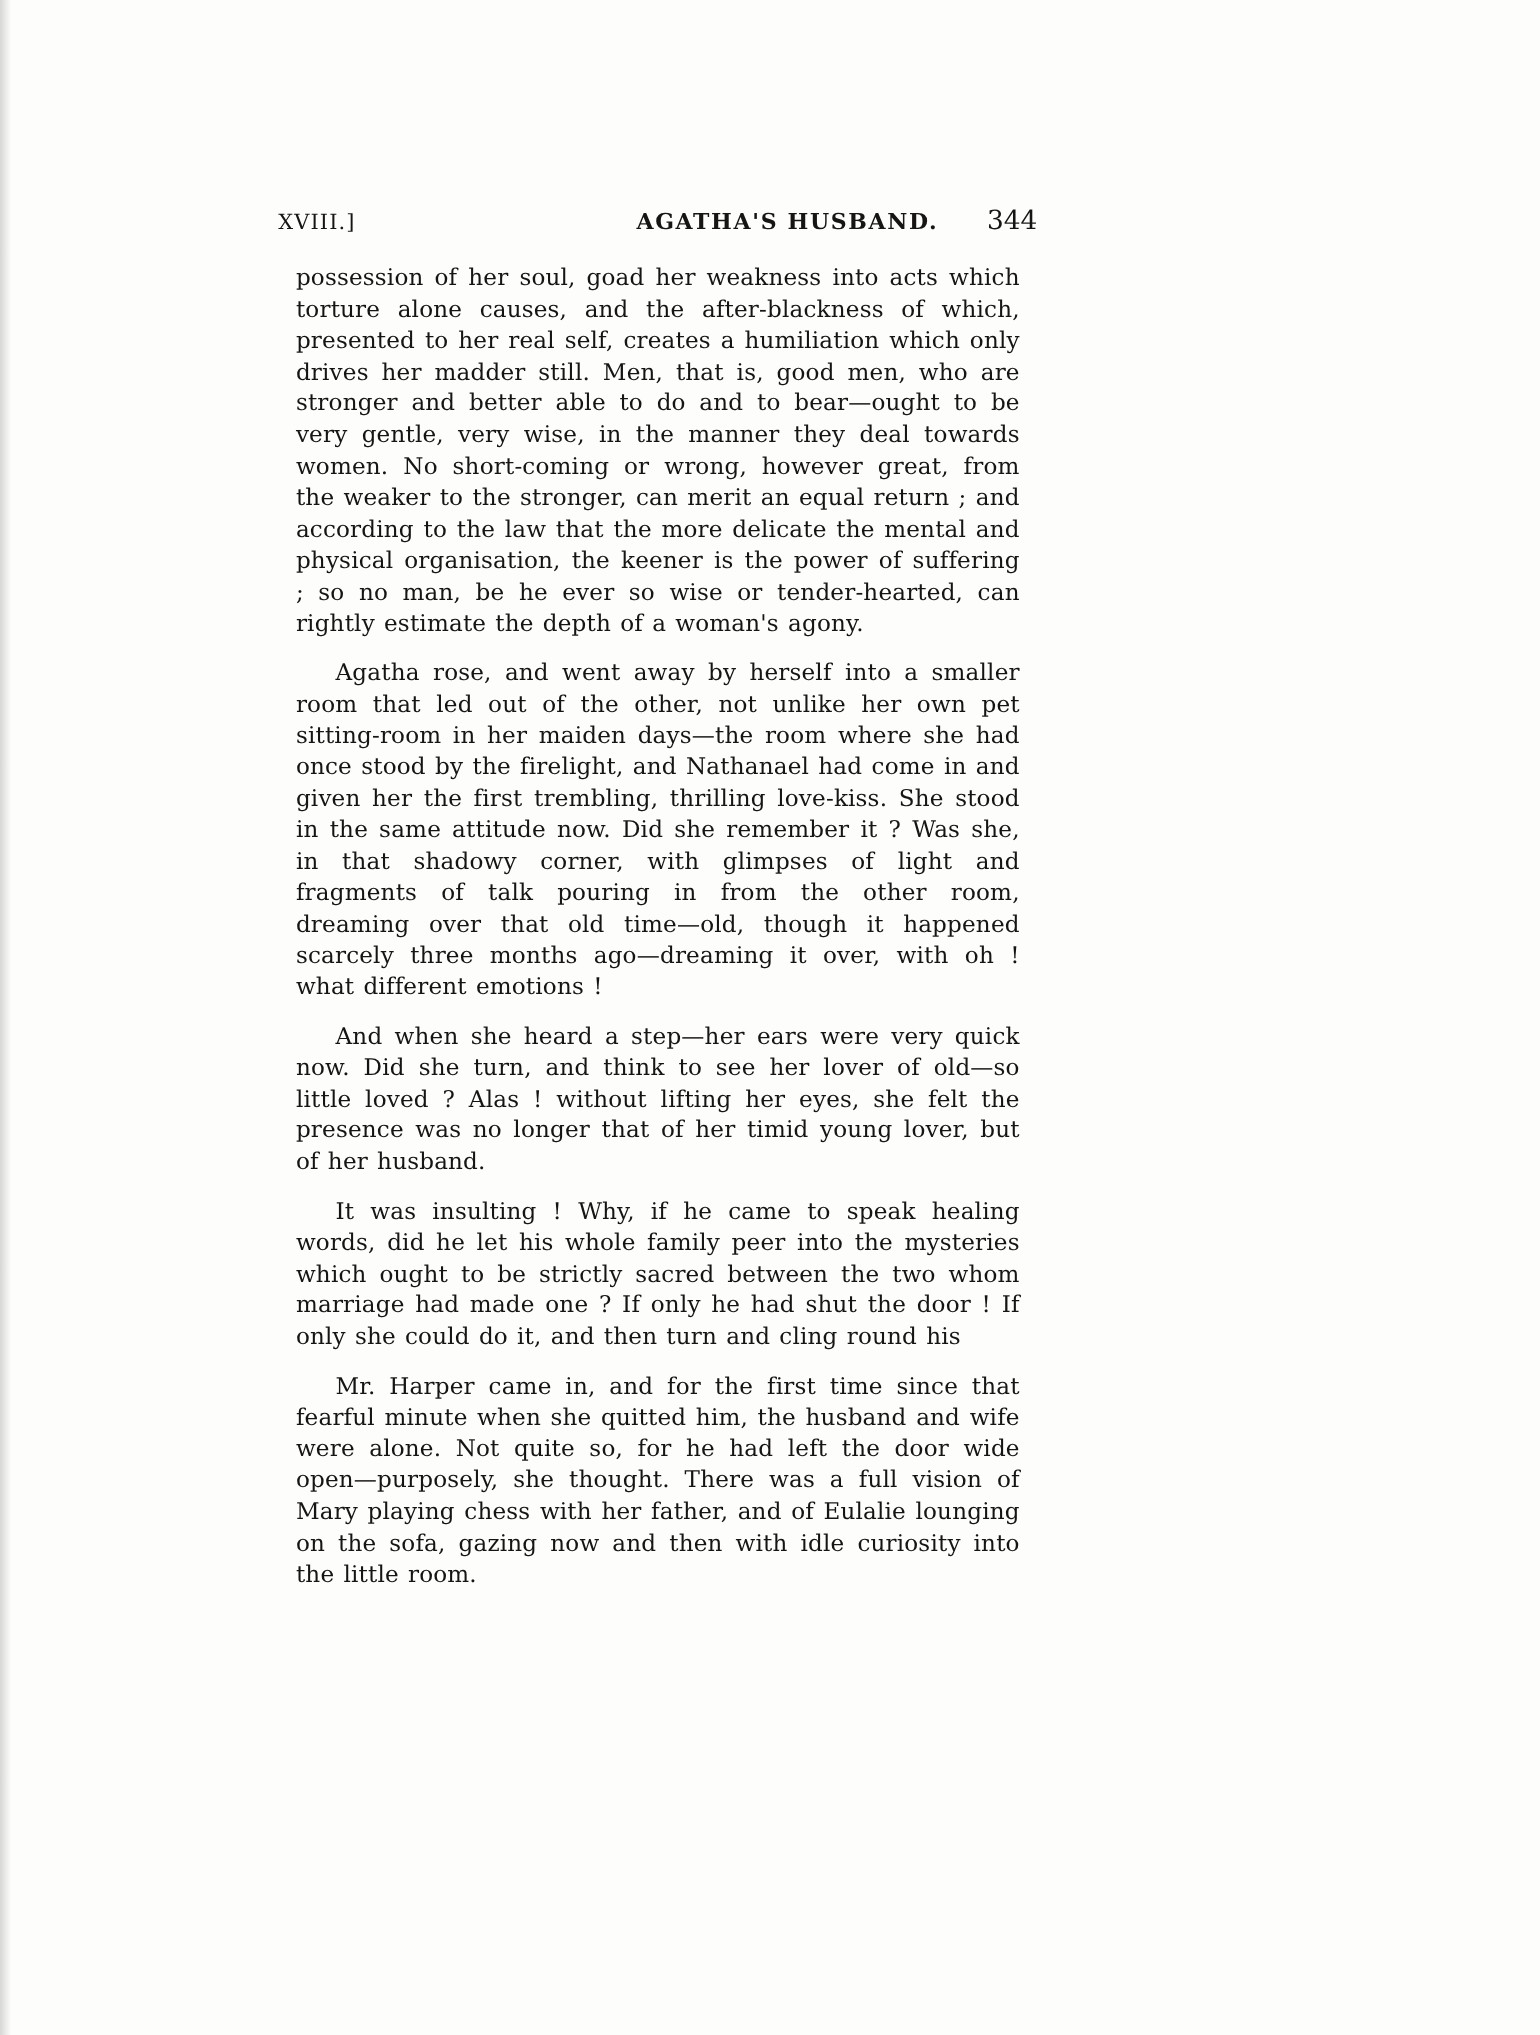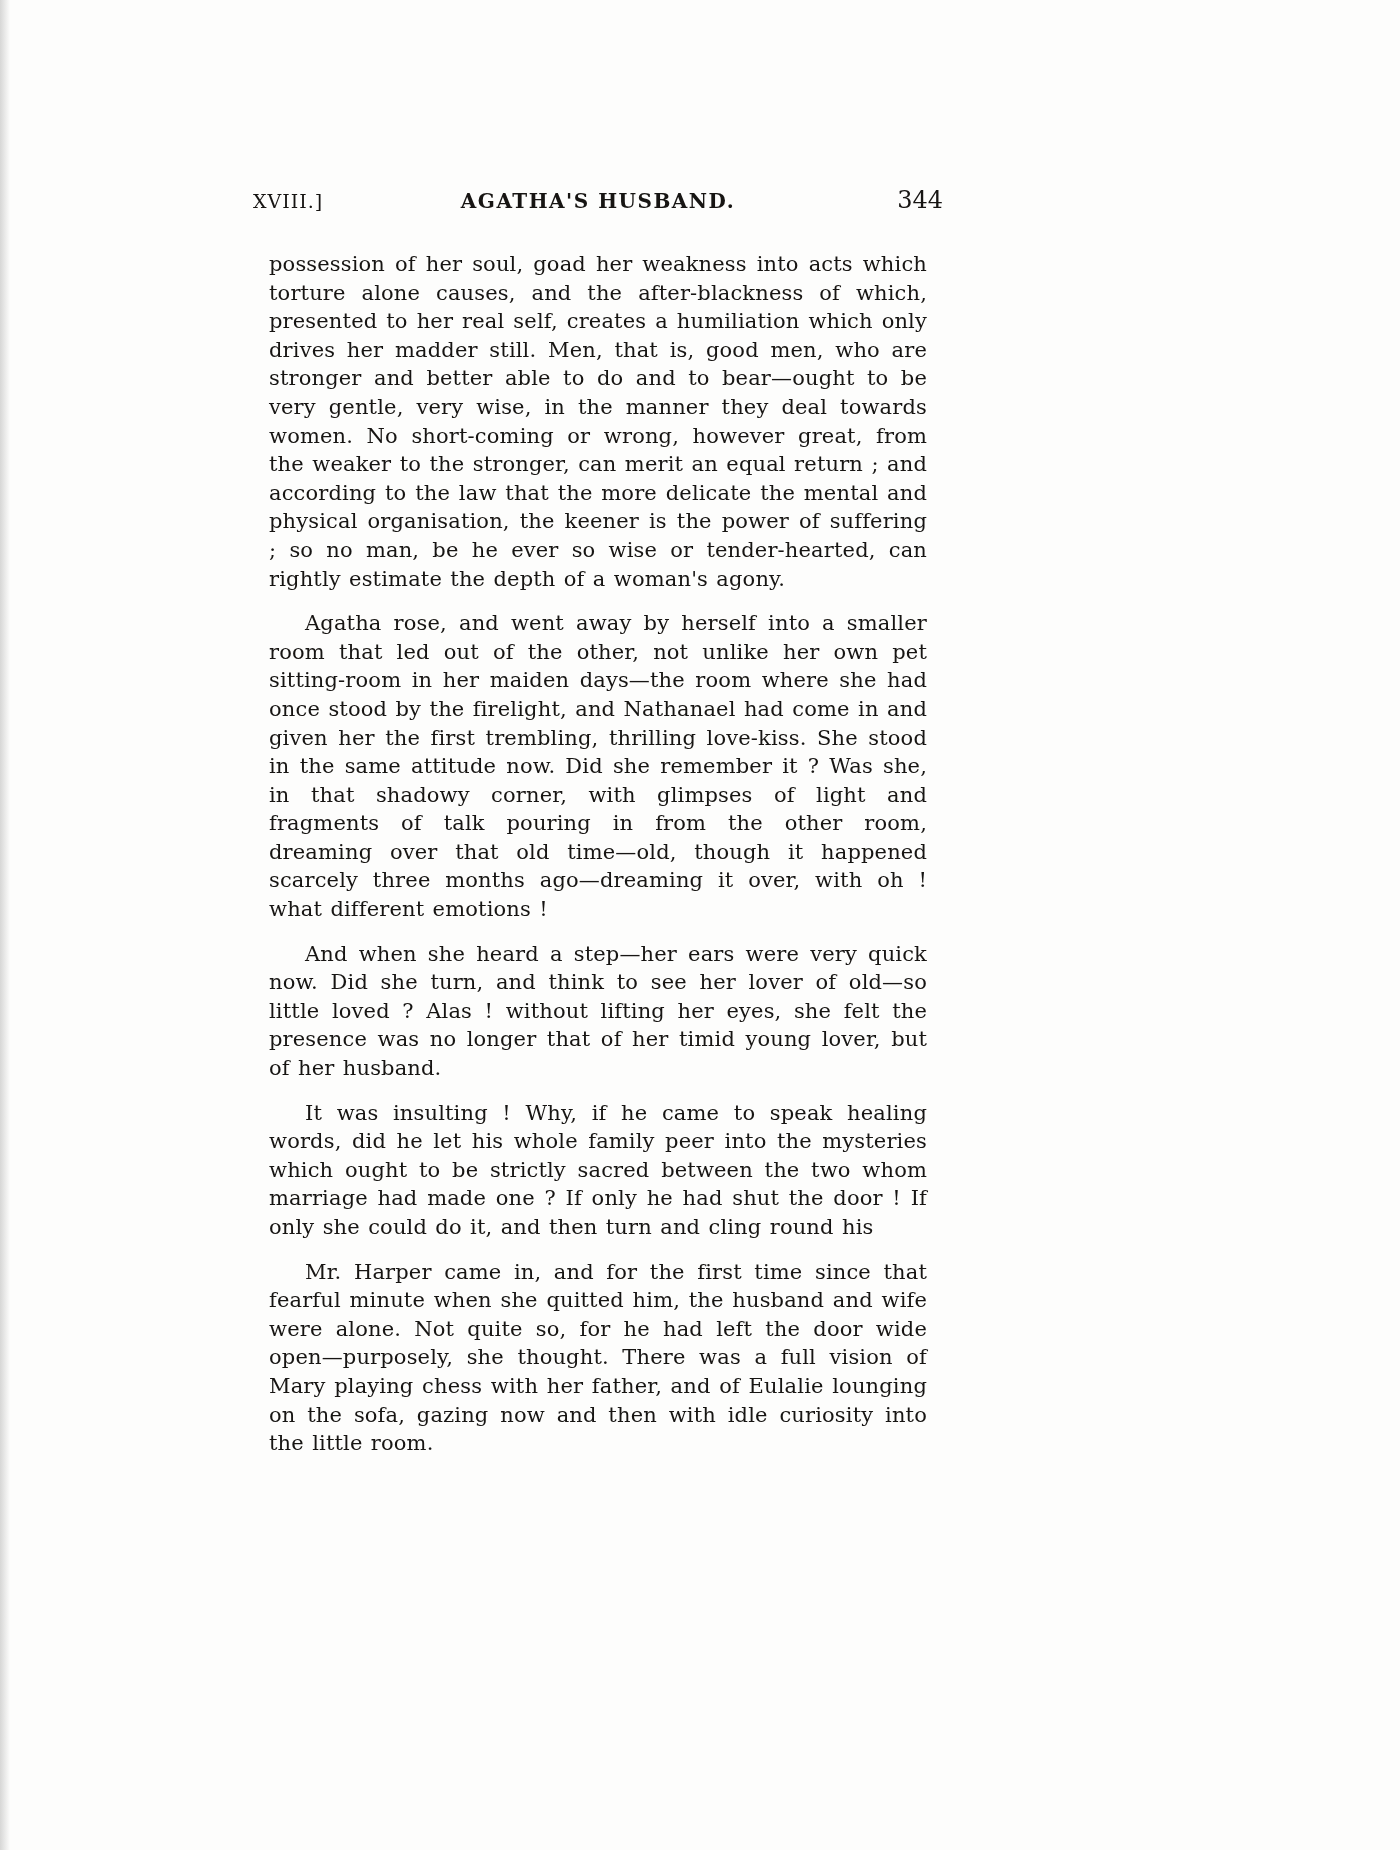--- a/index.html
+++ b/index.html
@@ -27,32 +27,32 @@
   .content {
     position: absolute;
     left: 253px;
     top: 186px;
     width: 690px;
   }
   .page-header {
     display: flex;
     justify-content: space-between;
     align-items: baseline;
-    margin-bottom: 36px;
+    margin-bottom: 24px;
   }
   .chapter-marker {
     font-size: 19px;
     letter-spacing: 1px;
     min-width: 90px;
   }
   .running-title {
     font-size: 20px;
     font-weight: 700;
     letter-spacing: 1.5px;
-    text-align: center;
+    text-align: right;
     flex: 1;
   }
   .page-number {
     font-size: 24px;
     text-align: right;
     min-width: 90px;
   }
   .body-text p {
     margin: 16px;
     text-align: justify;

